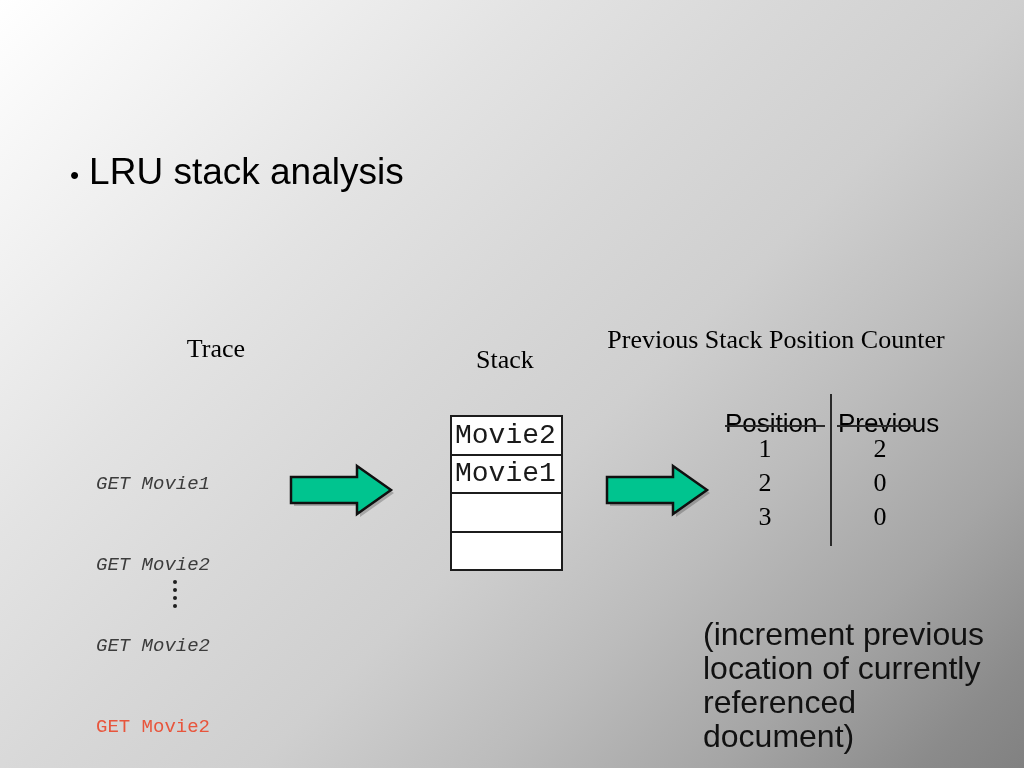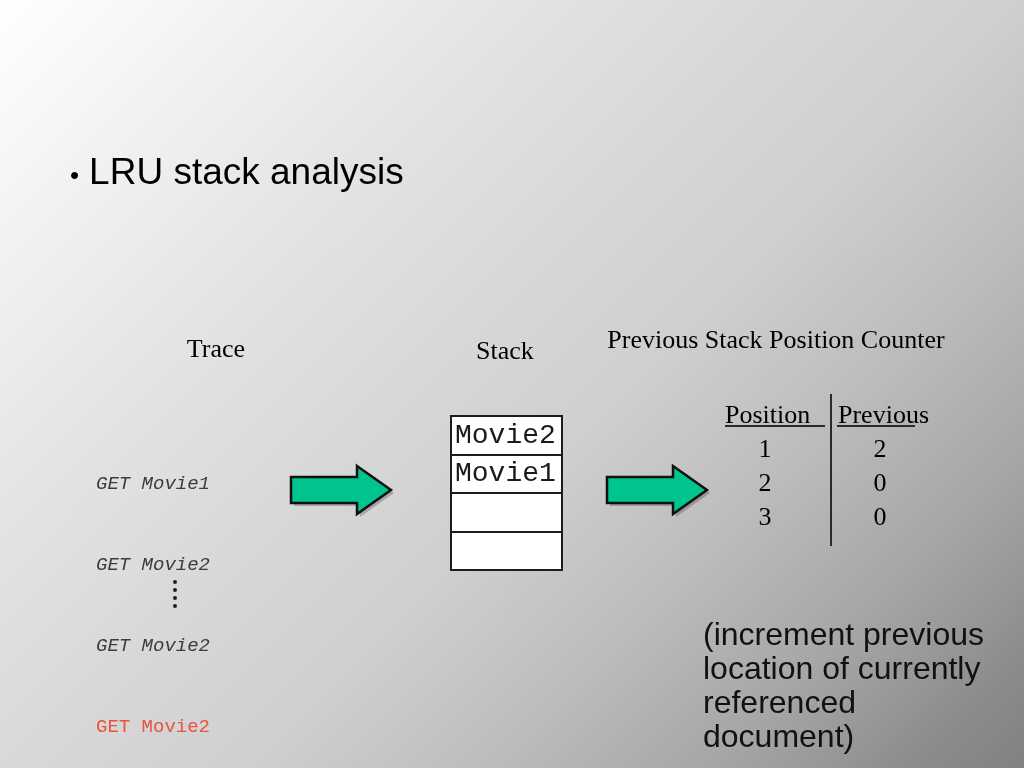--- a/index.html
+++ b/index.html
@@ -77,21 +77,21 @@
     left: 100px;
     top: 334px;
     width: 145px;
     text-align: right;
     font-size: 26px;
   }
 
   #stack-label {
     position: absolute;
     left: 435px;
-    top: 336px;
+    top: 345px;
     width: 140px;
     text-align: center;
     font-size: 26px;
   }
 
   #pspc-label {
     position: absolute;
     left: 576px;
     top: 325px;
     width: 400px;
@@ -172,22 +172,22 @@
   
   #counter-table {
     position: absolute;
     left: 714px;
     top: 392px;
     width: 230px;
     height: 158px;
   }
   #counter-table .hdr {
     position: absolute;
-    top: 8px;
-    font-family: Liberation Serif, serif;
+    top: 16px;
+    font-family: Liberation Sans, sans-serif;
     font-size: 26px;
     color: #000;
     white-space: nowrap;
   }
   #counter-table .hdr-position { left: 11px; }
   #counter-table .hdr-counter  { left: 124px; }
 
   #counter-table .vrule {
     position: absolute;
     left: 116px;

